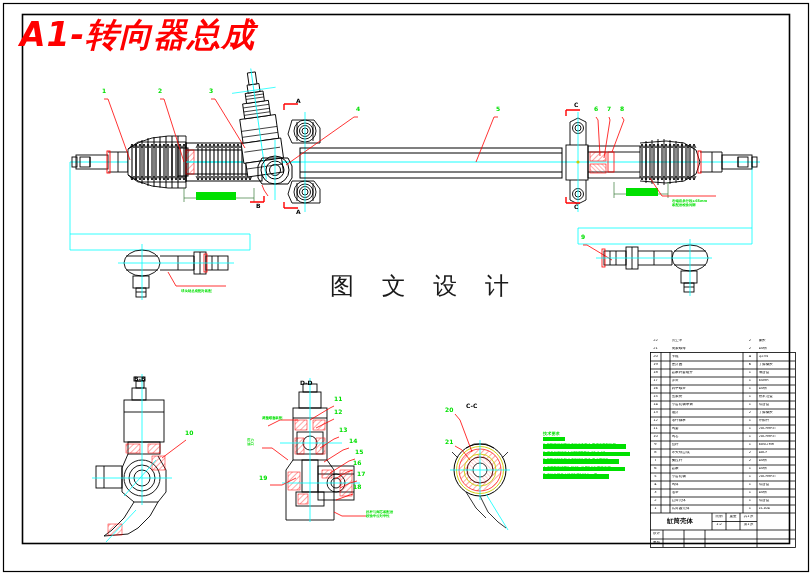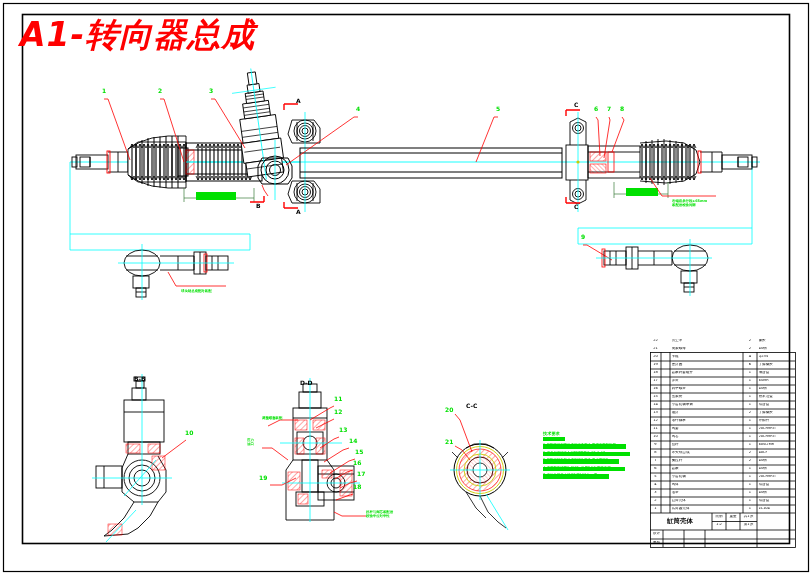--- a/index.html
+++ b/index.html
@@ -417,20 +417,21 @@
       <line x1="740" y1="513" x2="740" y2="530"></line>
       <line x1="757" y1="513" x2="757" y2="547"></line>
       <line x1="712" y1="521.5" x2="757" y2="521.5"></line>
       <line x1="663" y1="530" x2="663" y2="547"></line>
       <line x1="684" y1="530" x2="684" y2="547"></line>
       <line x1="705" y1="530" x2="705" y2="547"></line>
     </g>
   </svg>
 
   <div class="ttl">A1-转向器总成</div>
+  <div class="wmk">图 文 设 计</div>
 
   <div class="num" style="left:102px;top:88px">1</div>
   <div class="num" style="left:158px;top:88px">2</div>
   <div class="num" style="left:209px;top:88px">3</div>
   <div class="num" style="left:356px;top:106px">4</div>
   <div class="num" style="left:496px;top:106px">5</div>
   <div class="num" style="left:594px;top:106px">6</div>
   <div class="num" style="left:607px;top:106px">7</div>
   <div class="num" style="left:620px;top:106px">8</div>
   <div class="num" style="left:581px;top:234px">9</div>

